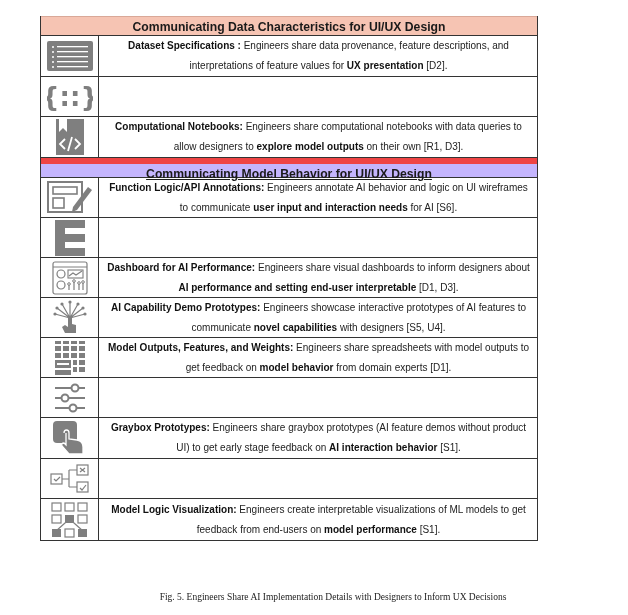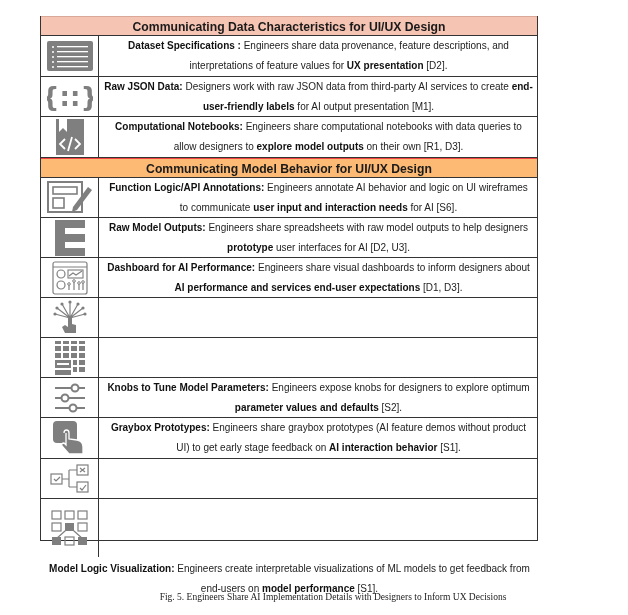--- a/index.html
+++ b/index.html
@@ -1,22 +1,22 @@
 <!DOCTYPE html>
 <html><head>
 <meta charset="utf-8">
 <style>
   html, body { margin: 0; padding: 0; background: #ffffff; }
   body { width: 628px; height: 615px; position: relative; overflow: hidden; font-family: "Liberation Sans", sans-serif; color: #1a1a1a; }
   .figure { position: absolute; left: 40px; top: 16px; width: 498px; border-left: 1px solid #333; border-right: 1px solid #333; border-bottom: 1px solid #333; box-sizing: border-box; }
   .section-header { height: 20px; line-height: 20px; text-align: center; font-weight: bold; font-size: 12.2px; color: #1a1a1a; border-bottom: 1px solid #333; box-sizing: border-box; }
   .section-header.pink { background: #f6c4b3; border-top: 1px solid #d9a898; }
-  .section-header.yellow { background: #fdba74; border-top: 1px solid #ef4444; }
+  .section-header.yellow { background: #c4b5fd; border-top: 6px solid #ef4444; text-decoration: underline; }
   .row { display: flex; align-items: center; border-bottom: 1px solid #333; box-sizing: border-box; }
-  .row:last-child { border-bottom: none; flex-direction: column; }
+  .row:last-child { border-bottom: none; }
   .row .icon { width: 58px; flex: 0 0 58px; display: flex; align-items: center; justify-content: center; border-right: 1px solid #333; align-self: stretch; box-sizing: border-box; }
   .row .icon svg { display: block; }
   .row .text { padding: 2px 4px 2px 5px; font-size: 10px; line-height: 20px; color: #222; text-align: center; }
   .row .text b { font-weight: bold; color: #111; }
   .h40 { height: 40px; }
   .h41 { height: 41px; }
   .caption { position: absolute; left: 0; width: 628px; top: 592px; text-align: center; font-family: "Liberation Serif", serif; font-size: 9.5px; color: #222; margin-left: 19px; }
 </style>
 </head>
 <body>
@@ -45,21 +45,20 @@
     </div>
     <div class="text"><b>Dataset Specifications :</b><span> Engineers share data provenance, feature descriptions, and interpretations of feature values for </span><b>UX presentation</b><span> [D2].</span></div>
   </div>
 
   <div class="row h40">
     <div class="icon">
       <svg width="46" height="30" viewBox="0 0 46 30">
           <text x="23" y="24" text-anchor="middle" font-family="DejaVu Sans, sans-serif" font-weight="bold" font-size="26" fill="#7f7f7f">{::}</text>
         </svg>
     </div>
-    <div class="text"><b>Raw JSON Data:</b><span> Designers work with raw JSON data from third-party AI services to create </span><b>end-user-friendly labels</b><span> for AI output presentation [M1].</span></div>
   </div>
 
   <div class="row h41">
     <div class="icon">
       <svg width="28" height="36" viewBox="0 0 28 36">
           <rect x="0" y="0" width="28" height="36" fill="#7f7f7f"></rect>
           <path d="M3 0 V13 L7 9 L11 13 V0" fill="#fff"></path>
           <path d="M9 20 L4 25 L9 30 M19 20 L24 25 L19 30 M16 18 L12 32" stroke="#fff" stroke-width="1.8" fill="none"></path>
         </svg>
     </div>
@@ -79,60 +78,60 @@
     </div>
     <div class="text"><b>Function Logic/API Annotations:</b><span> Engineers annotate AI behavior and logic on UI wireframes to communicate </span><b>user input and interaction needs</b><span> for AI [S6].</span></div>
   </div>
 
   <div class="row h40">
     <div class="icon">
       <svg width="30" height="36" viewBox="0 0 30 36">
           <path d="M0 0 H30 V8 H10 V14 H30 V22 H10 V28 H30 V36 H0 Z" fill="#7f7f7f"></path>
         </svg>
     </div>
-    <div class="text"><b>Raw Model Outputs:</b><span> Engineers share spreadsheets with raw model outputs to help designers </span><b>prototype</b><span> user interfaces for AI [D2, U3].</span></div>
   </div>
 
   <div class="row h40">
     <div class="icon">
       <svg width="36" height="34" viewBox="0 0 36 34">
           <rect x="1" y="1" width="34" height="32" rx="2" fill="none" stroke="#7f7f7f" stroke-width="1.2"></rect>
           <line x1="1" y1="6" x2="35" y2="6" stroke="#7f7f7f" stroke-width="1"></line>
           <circle cx="9" cy="13" r="4" fill="none" stroke="#7f7f7f" stroke-width="1.2"></circle>
           <circle cx="9" cy="24" r="4" fill="none" stroke="#7f7f7f" stroke-width="1.2"></circle>
           <rect x="16" y="9" width="15" height="8" fill="none" stroke="#7f7f7f" stroke-width="1.1"></rect>
           <path d="M17 15 L21 12 L24 14 L30 10" stroke="#7f7f7f" stroke-width="1.1" fill="none"></path>
           <path d="M17 29 V24 M22 29 V21 M27 29 V23 M31 29 V22" stroke="#7f7f7f" stroke-width="1.2"></path>
           <circle cx="17" cy="23" r="1.3" fill="none" stroke="#7f7f7f"></circle>
           <circle cx="22" cy="20" r="1.3" fill="none" stroke="#7f7f7f"></circle>
           <circle cx="27" cy="22" r="1.3" fill="none" stroke="#7f7f7f"></circle>
           <circle cx="31" cy="21" r="1.3" fill="none" stroke="#7f7f7f"></circle>
         </svg>
     </div>
-    <div class="text"><b>Dashboard for AI Performance:</b><span> Engineers share visual dashboards to inform designers about </span><b>AI performance and services end-user expectations</b><span> [D1, D3].</span></div>
+    <div class="text"><b>Dashboard for AI Performance:</b><span> Engineers share visual dashboards to inform designers about </span><b>AI performance and setting end-user interpretable</b><span> [D1, D3].</span></div>
   </div>
 
   <div class="row h40">
     <div class="icon">
       <svg width="36" height="36" viewBox="0 0 36 36">
           <g stroke="#7f7f7f" stroke-width="1.2" fill="none">
             <path d="M18 18 L5 8 M18 18 L10 4 M18 18 L18 2 M18 18 L26 4 M18 18 L31 8 M18 18 L3 14 M18 18 L33 14"></path>
           </g>
           <g fill="#7f7f7f">
             <circle cx="5" cy="8" r="1.6"></circle>
             <circle cx="10" cy="4" r="1.6"></circle>
             <circle cx="18" cy="2" r="1.6"></circle>
             <circle cx="26" cy="4" r="1.6"></circle>
             <circle cx="31" cy="8" r="1.6"></circle>
             <circle cx="3" cy="14" r="1.6"></circle>
             <circle cx="33" cy="14" r="1.6"></circle>
             <path d="M16 17 H20 V24 L24 25 V33 H13 L10 27 L13 25 L16 27 Z"></path>
           </g>
         </svg>
     </div>
+    <div class="text"><b>AI Capability Demo Prototypes:</b><span> Engineers showcase interactive prototypes of AI features to communicate </span><b>novel capabilities</b><span> with designers [S5, U4].</span></div>
   </div>
 
 
   <div class="row h40">
     <div class="icon">
       <svg width="30" height="34" viewBox="0 0 30 34">
           <g fill="#7f7f7f">
             <rect x="0" y="0" width="6" height="3"></rect>
             <rect x="8" y="0" width="6" height="3"></rect>
             <rect x="16" y="0" width="6" height="3"></rect>
@@ -148,36 +147,36 @@
             <rect x="0" y="19" width="16" height="8"></rect>
             <rect x="18" y="19" width="4" height="5"></rect>
             <rect x="24" y="19" width="6" height="5"></rect>
             <rect x="0" y="29" width="16" height="5"></rect>
             <rect x="18" y="26" width="4" height="5"></rect>
             <rect x="24" y="26" width="6" height="5"></rect>
           </g>
           <rect x="2" y="22" width="12" height="2" fill="#fff"></rect>
         </svg>
     </div>
+    <div class="text"><b>Model Outputs, Features, and Weights:</b><span> Engineers share spreadsheets with model outputs to get feedback on </span><b>model behavior</b><span> from domain experts [D1].</span></div>
   </div>
 
   <div class="row h40">
     <div class="icon">
       <svg width="34" height="30" viewBox="0 0 34 30">
           <g stroke="#7f7f7f" stroke-width="2" fill="#fff">
             <line x1="2" y1="5" x2="32" y2="5"></line>
             <line x1="2" y1="15" x2="32" y2="15"></line>
             <line x1="2" y1="25" x2="32" y2="25"></line>
             <circle cx="22" cy="5" r="3.5"></circle>
             <circle cx="12" cy="15" r="3.5"></circle>
             <circle cx="20" cy="25" r="3.5"></circle>
           </g>
         </svg>
     </div>
-    <div class="text"><b>Knobs to Tune Model Parameters:</b><span> Engineers expose knobs for designers to explore optimum </span><b>parameter values and defaults</b><span> [S2].</span></div>
   </div>
 
   <div class="row h41">
     <div class="icon">
       <svg width="34" height="34" viewBox="0 0 34 34">
           <rect x="0" y="0" width="24" height="22" rx="4" fill="#7f7f7f"></rect>
           <path d="M11 12 Q11 9 13.5 9 Q16 9 16 12 V18 L24 19 Q30 20 30 26 V33 H16 L9 25 Q8 22 11 22 L13 24 V12" fill="#7f7f7f" stroke="#fff" stroke-width="1.3"></path>
         </svg>
     </div>
     <div class="text"><b>Graybox Prototypes:</b><span> Engineers share graybox prototypes (AI feature demos without product UI) to get early stage feedback on </span><b>AI interaction behavior</b><span> [S1].</span></div>

